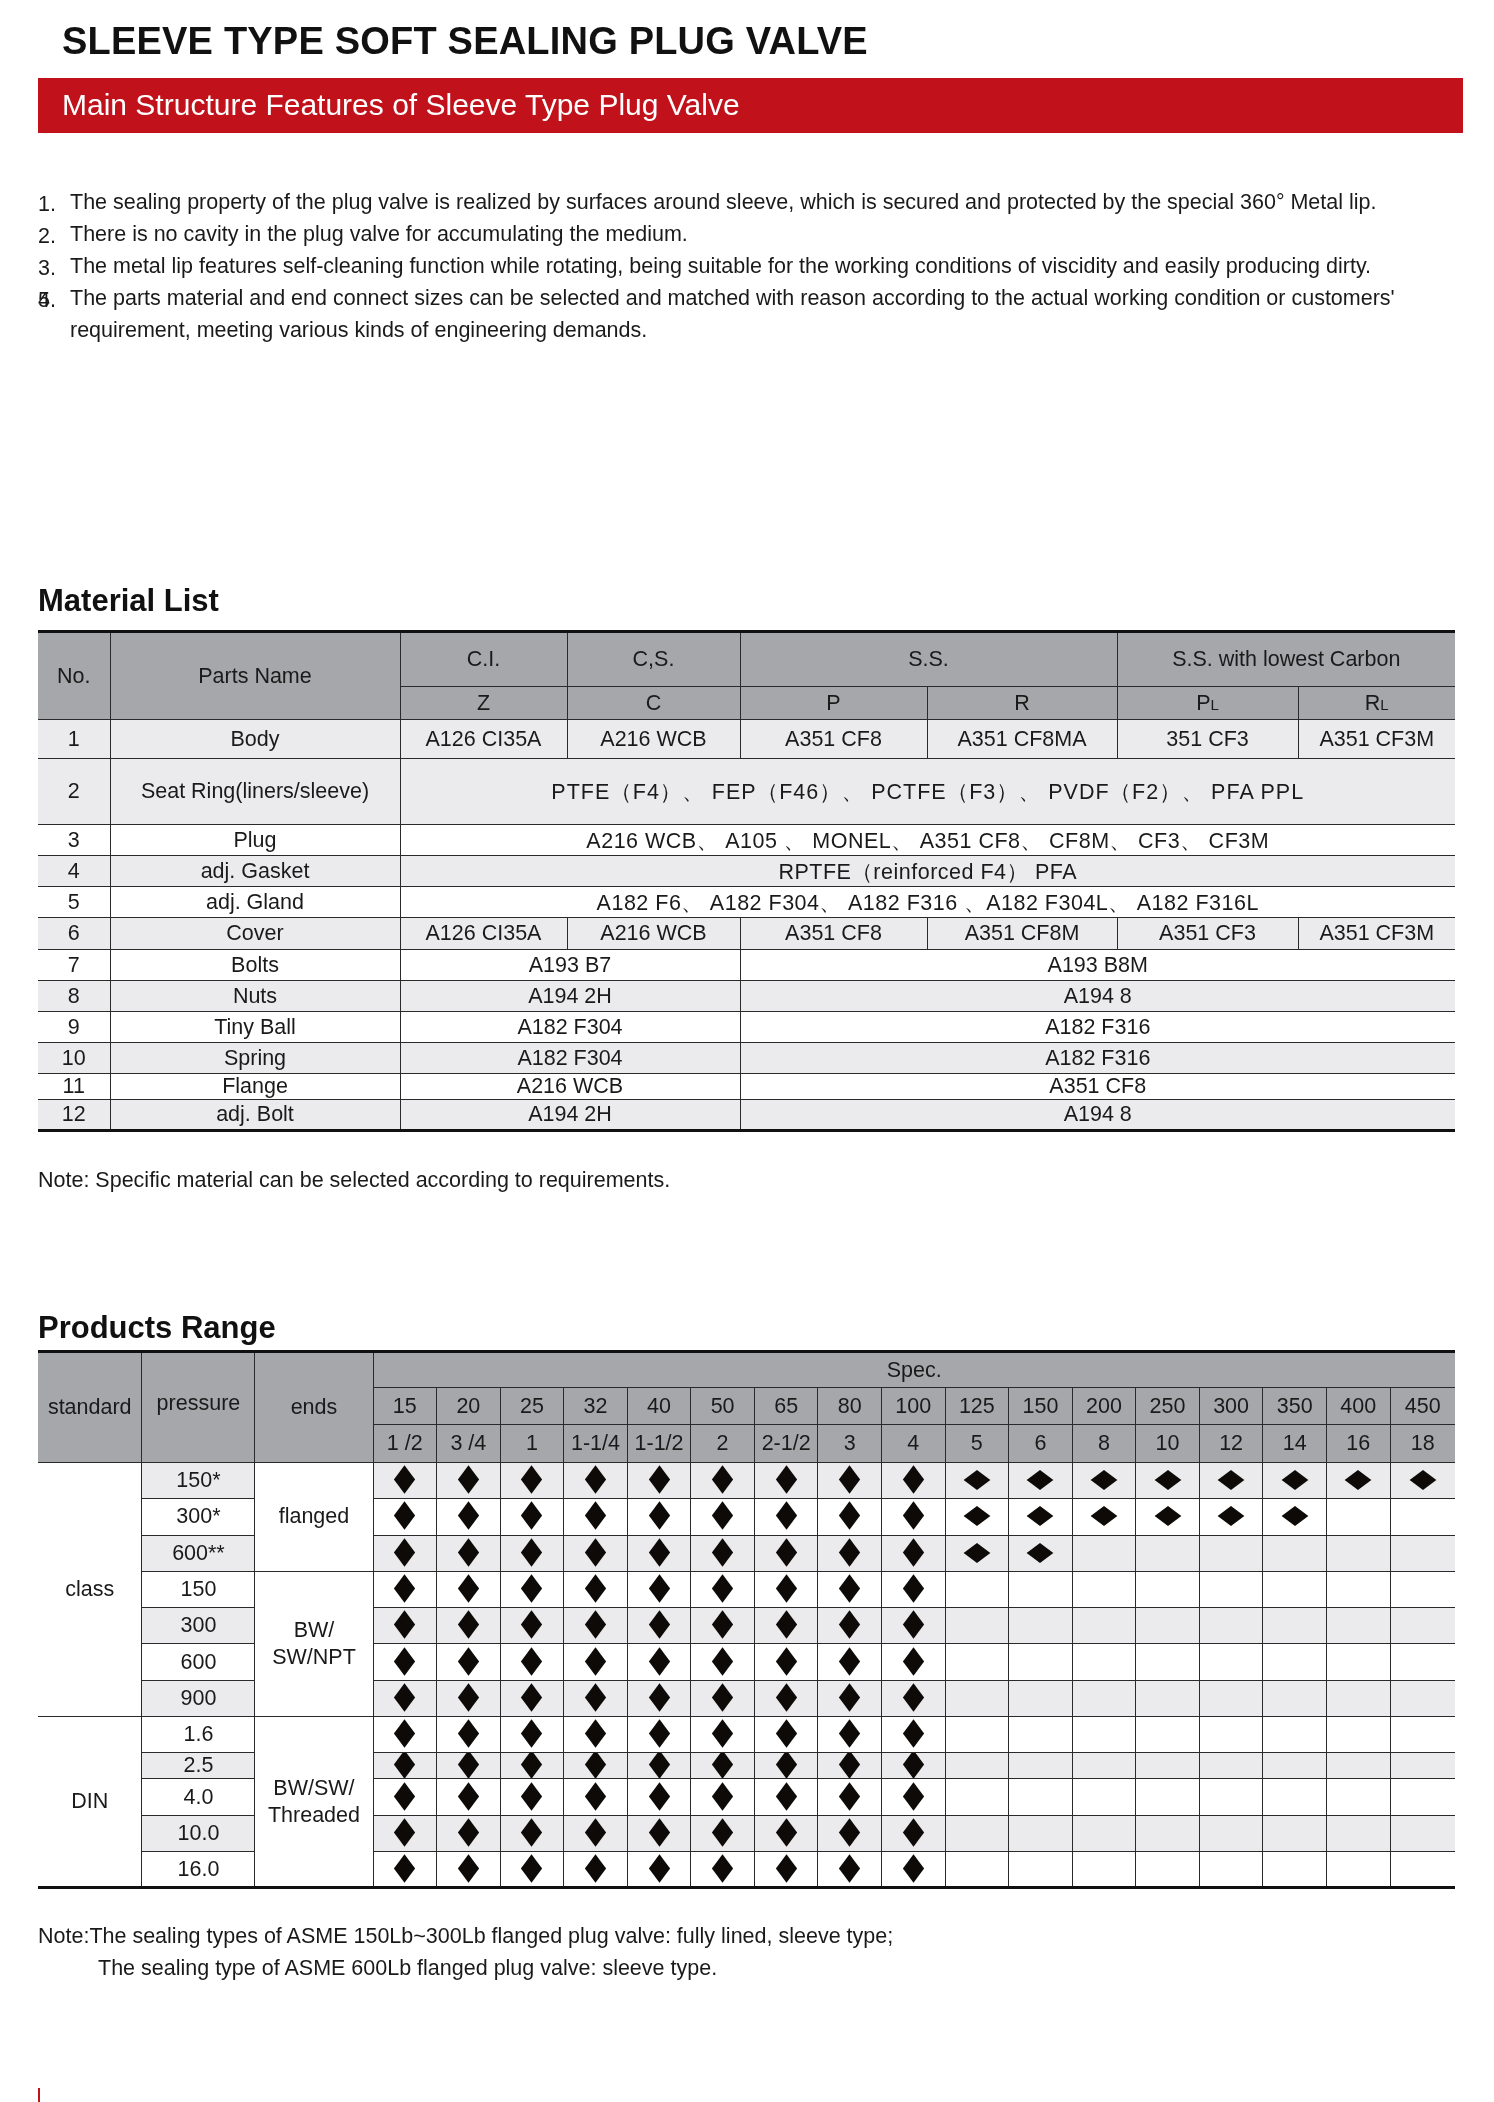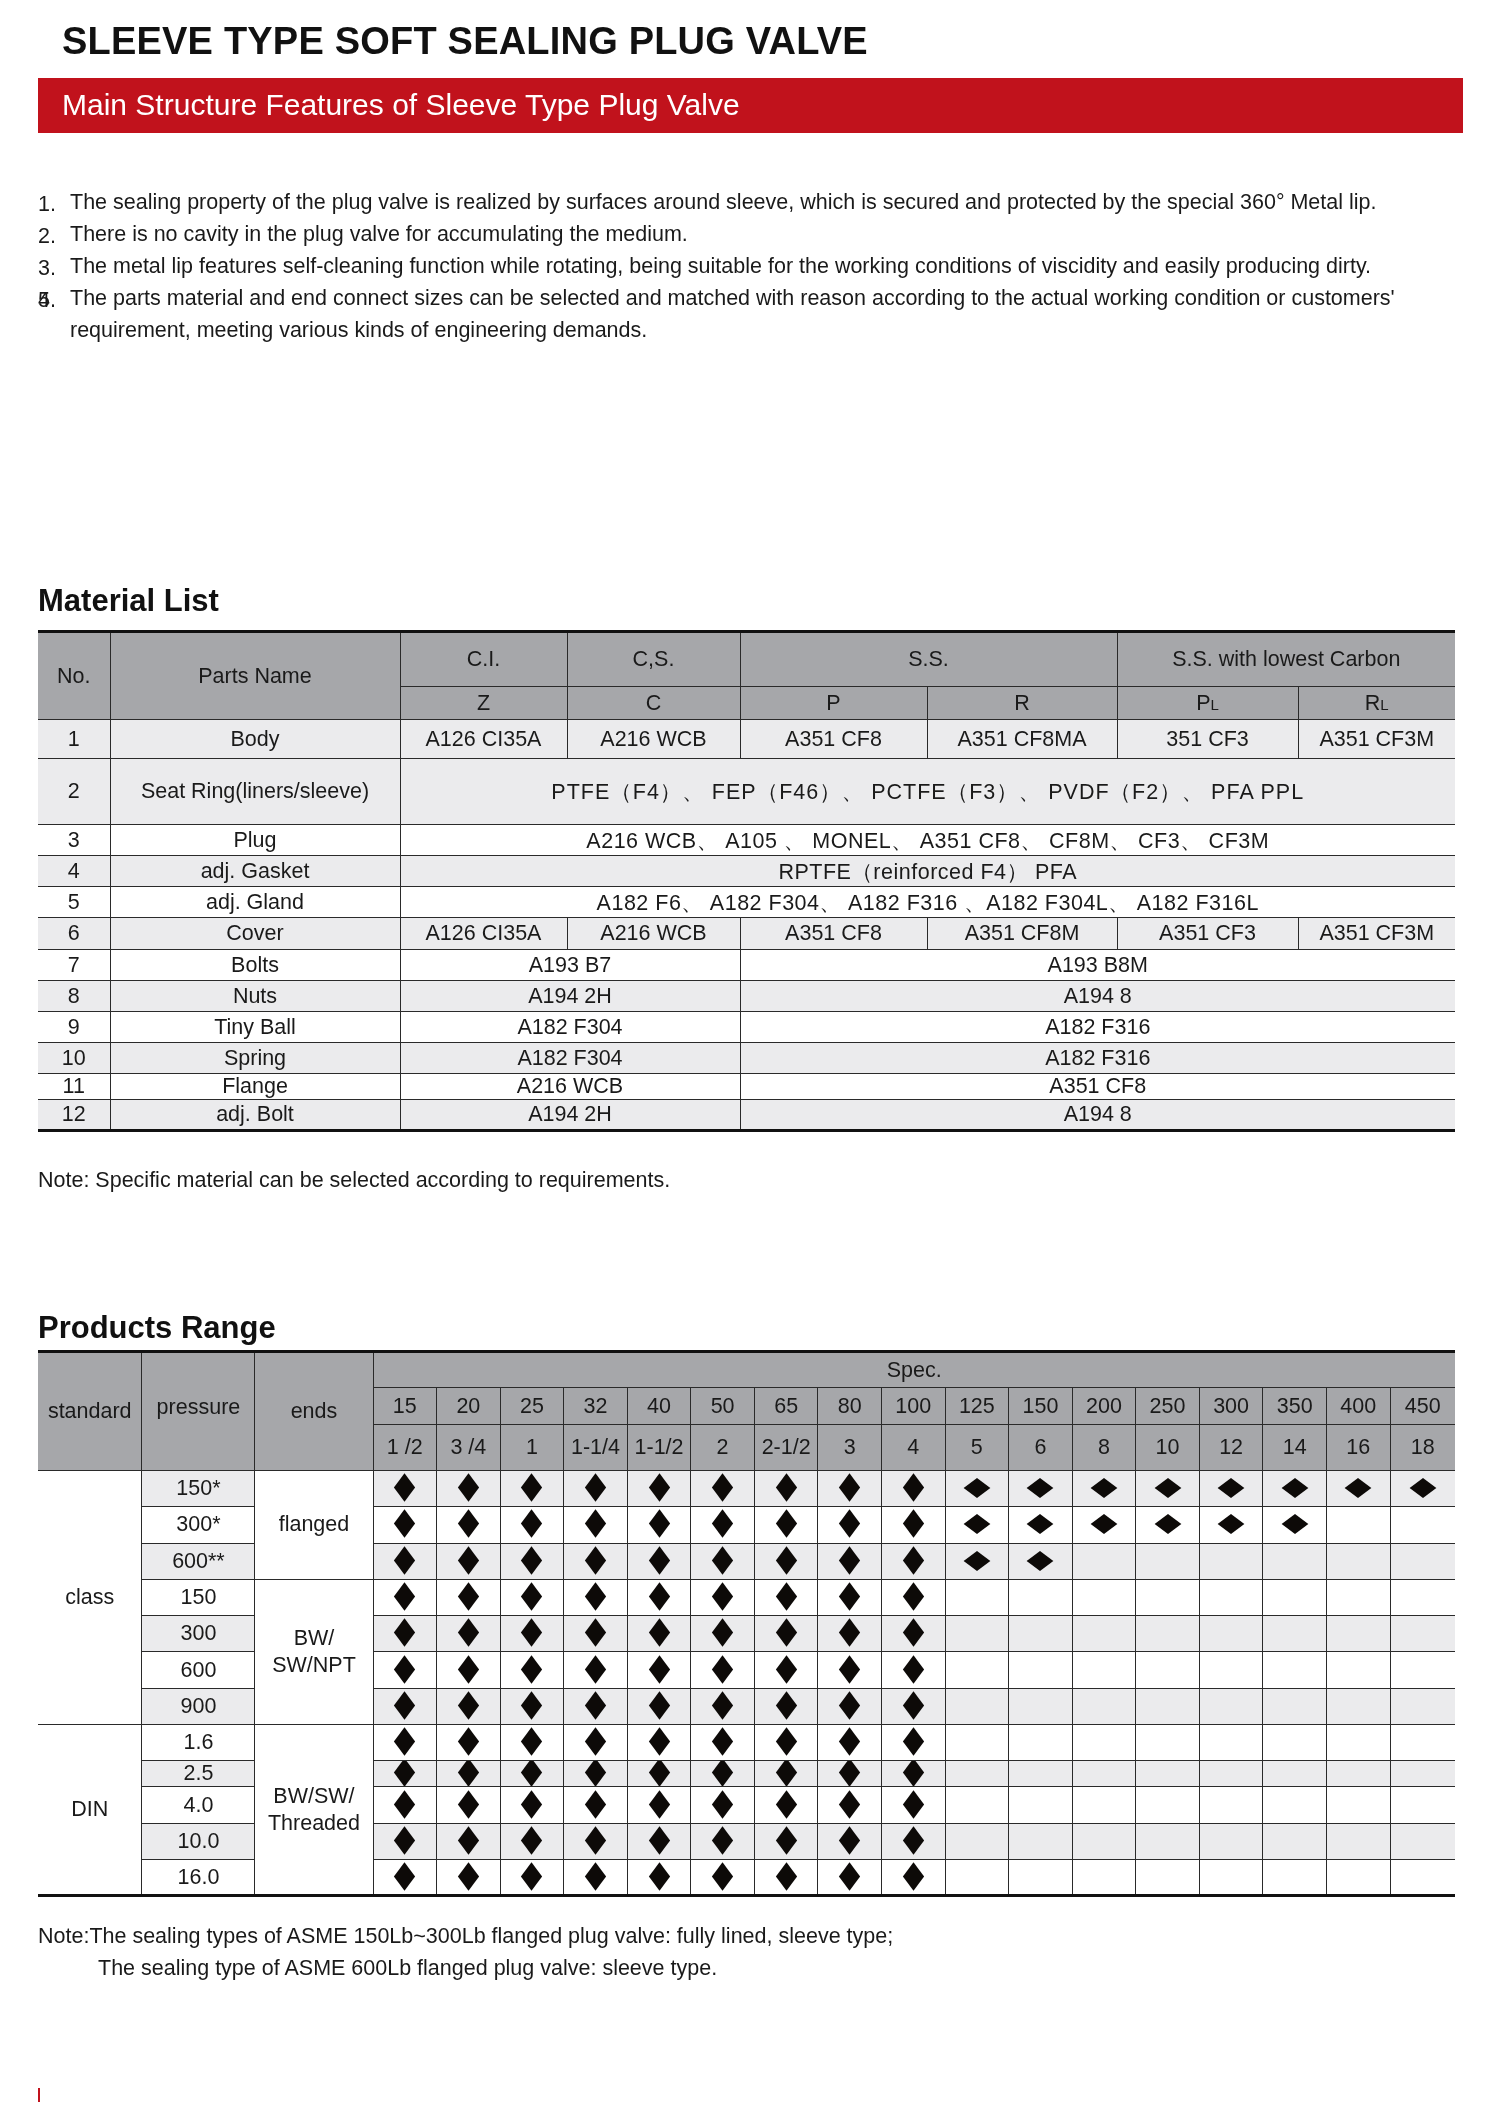--- a/index.html
+++ b/index.html
@@ -216,21 +216,21 @@
         <th>100</th>
         <th>125</th>
         <th>150</th>
         <th>200</th>
         <th>250</th>
         <th>300</th>
         <th>350</th>
         <th>400</th>
         <th>450</th>
       </tr>
-    <tr style="height:46px" id="nps-row">
+    <tr style="height:38px" id="nps-row">
         <th>1 /2</th>
         <th>3 /4</th>
         <th>1</th>
         <th>1-1/4</th>
         <th>1-1/2</th>
         <th>2</th>
         <th>2-1/2</th>
         <th>3</th>
         <th>4</th>
         <th>5</th>

